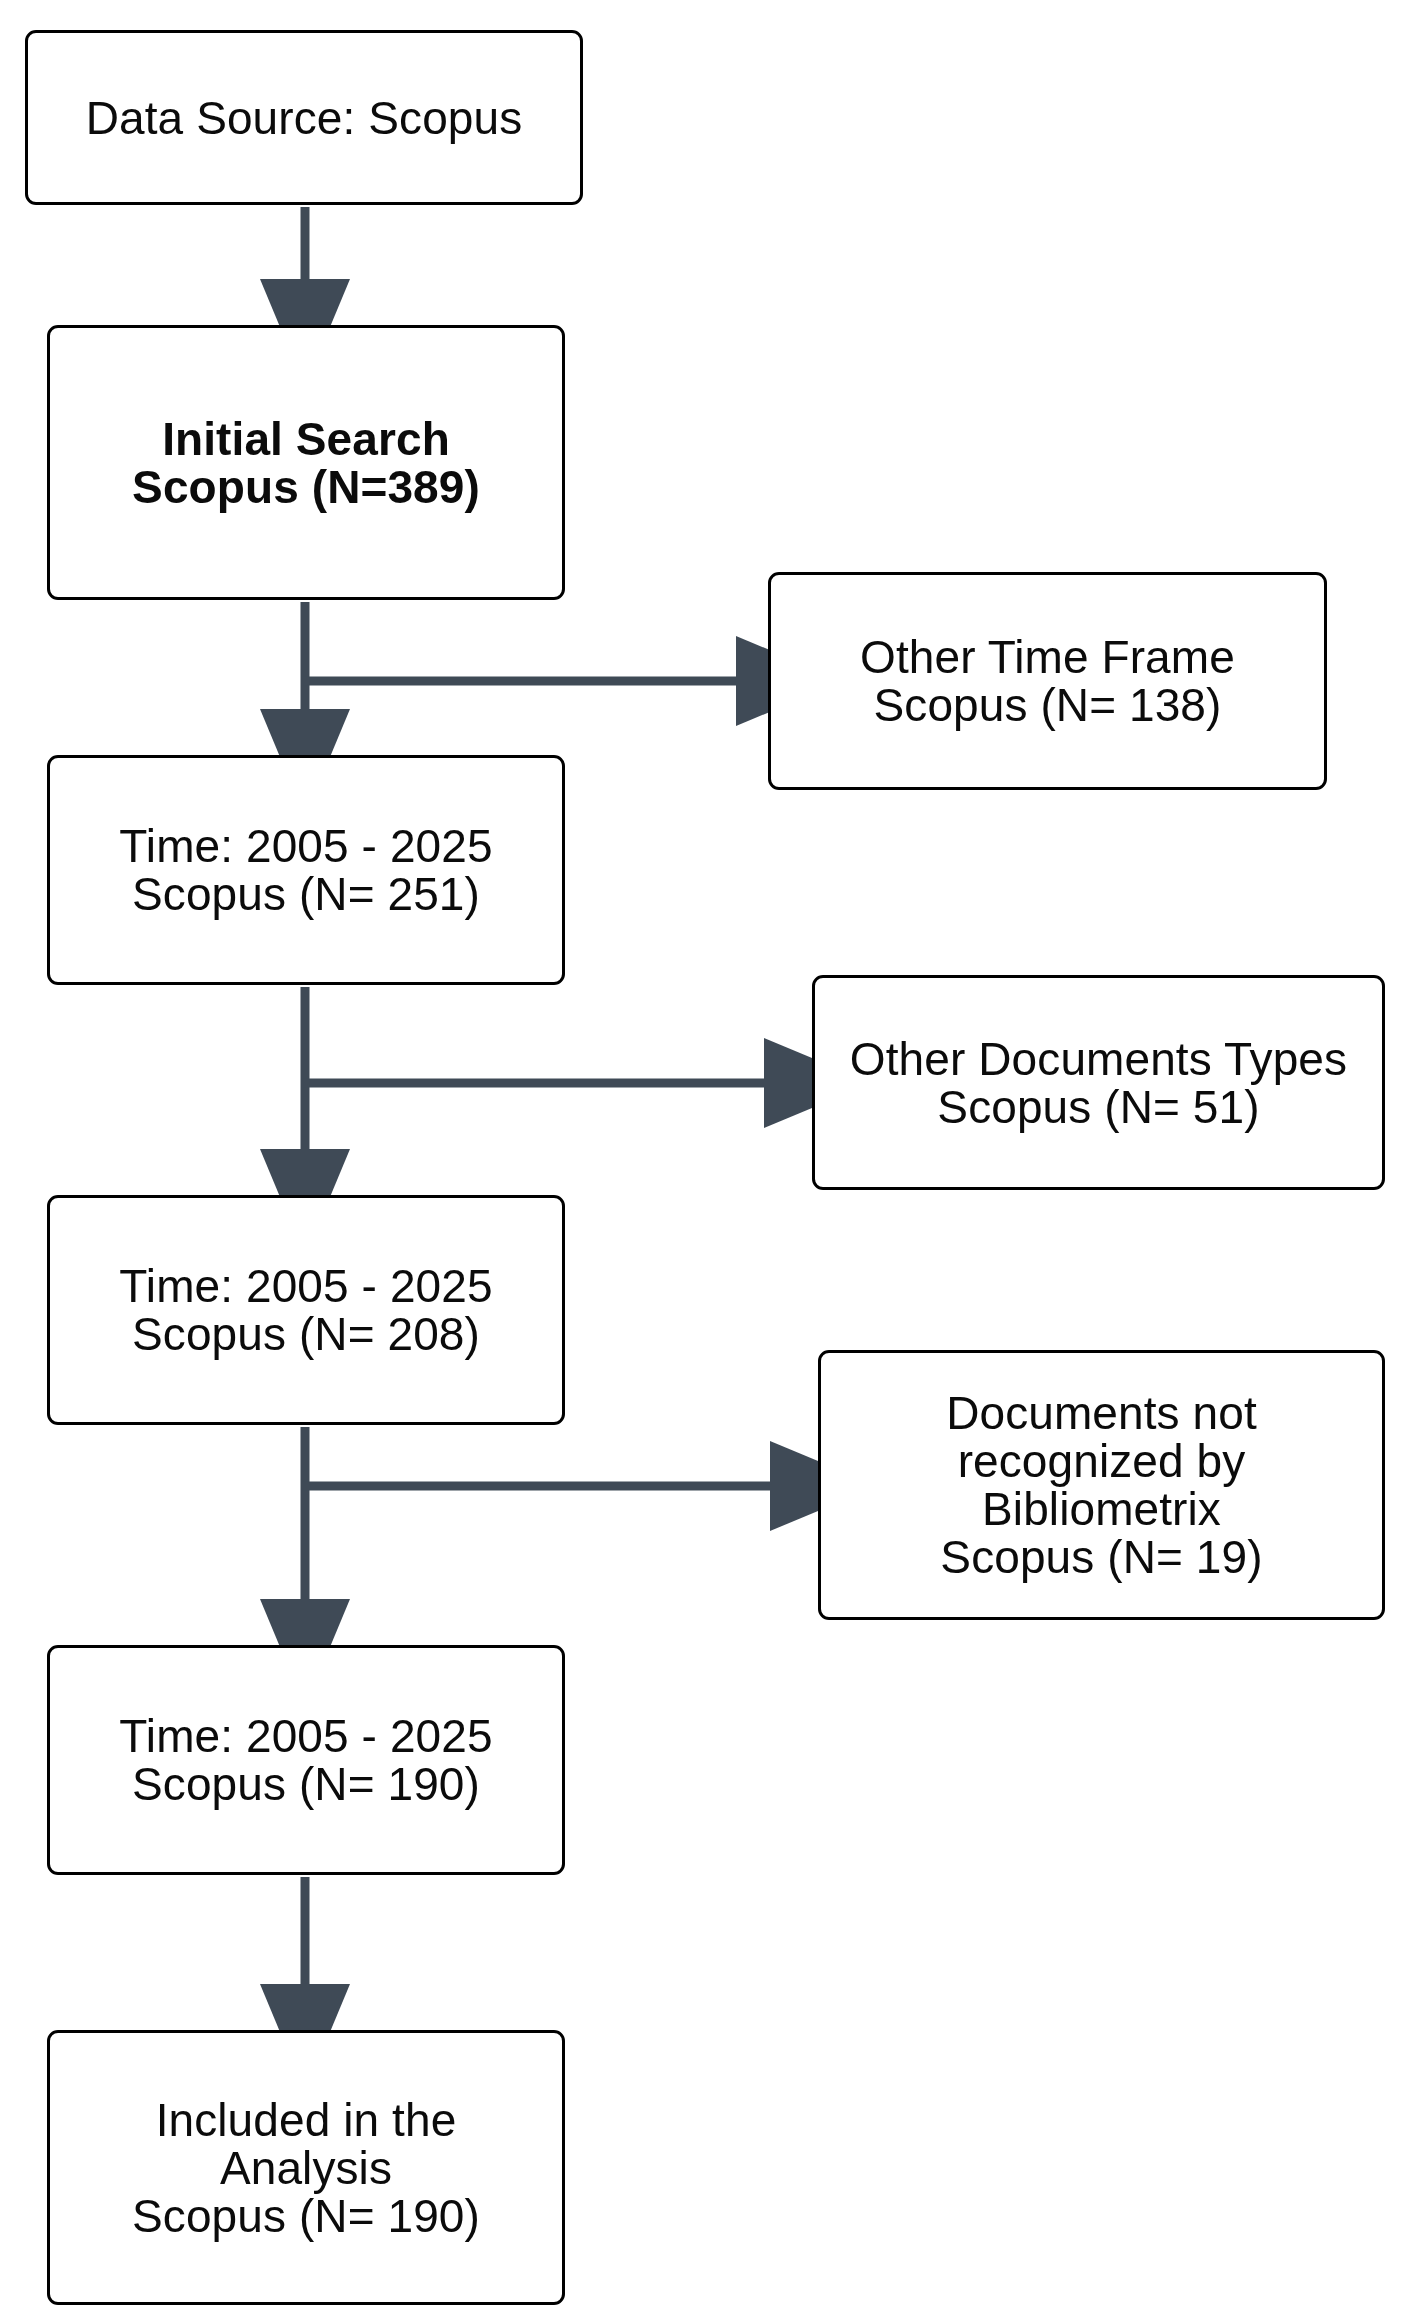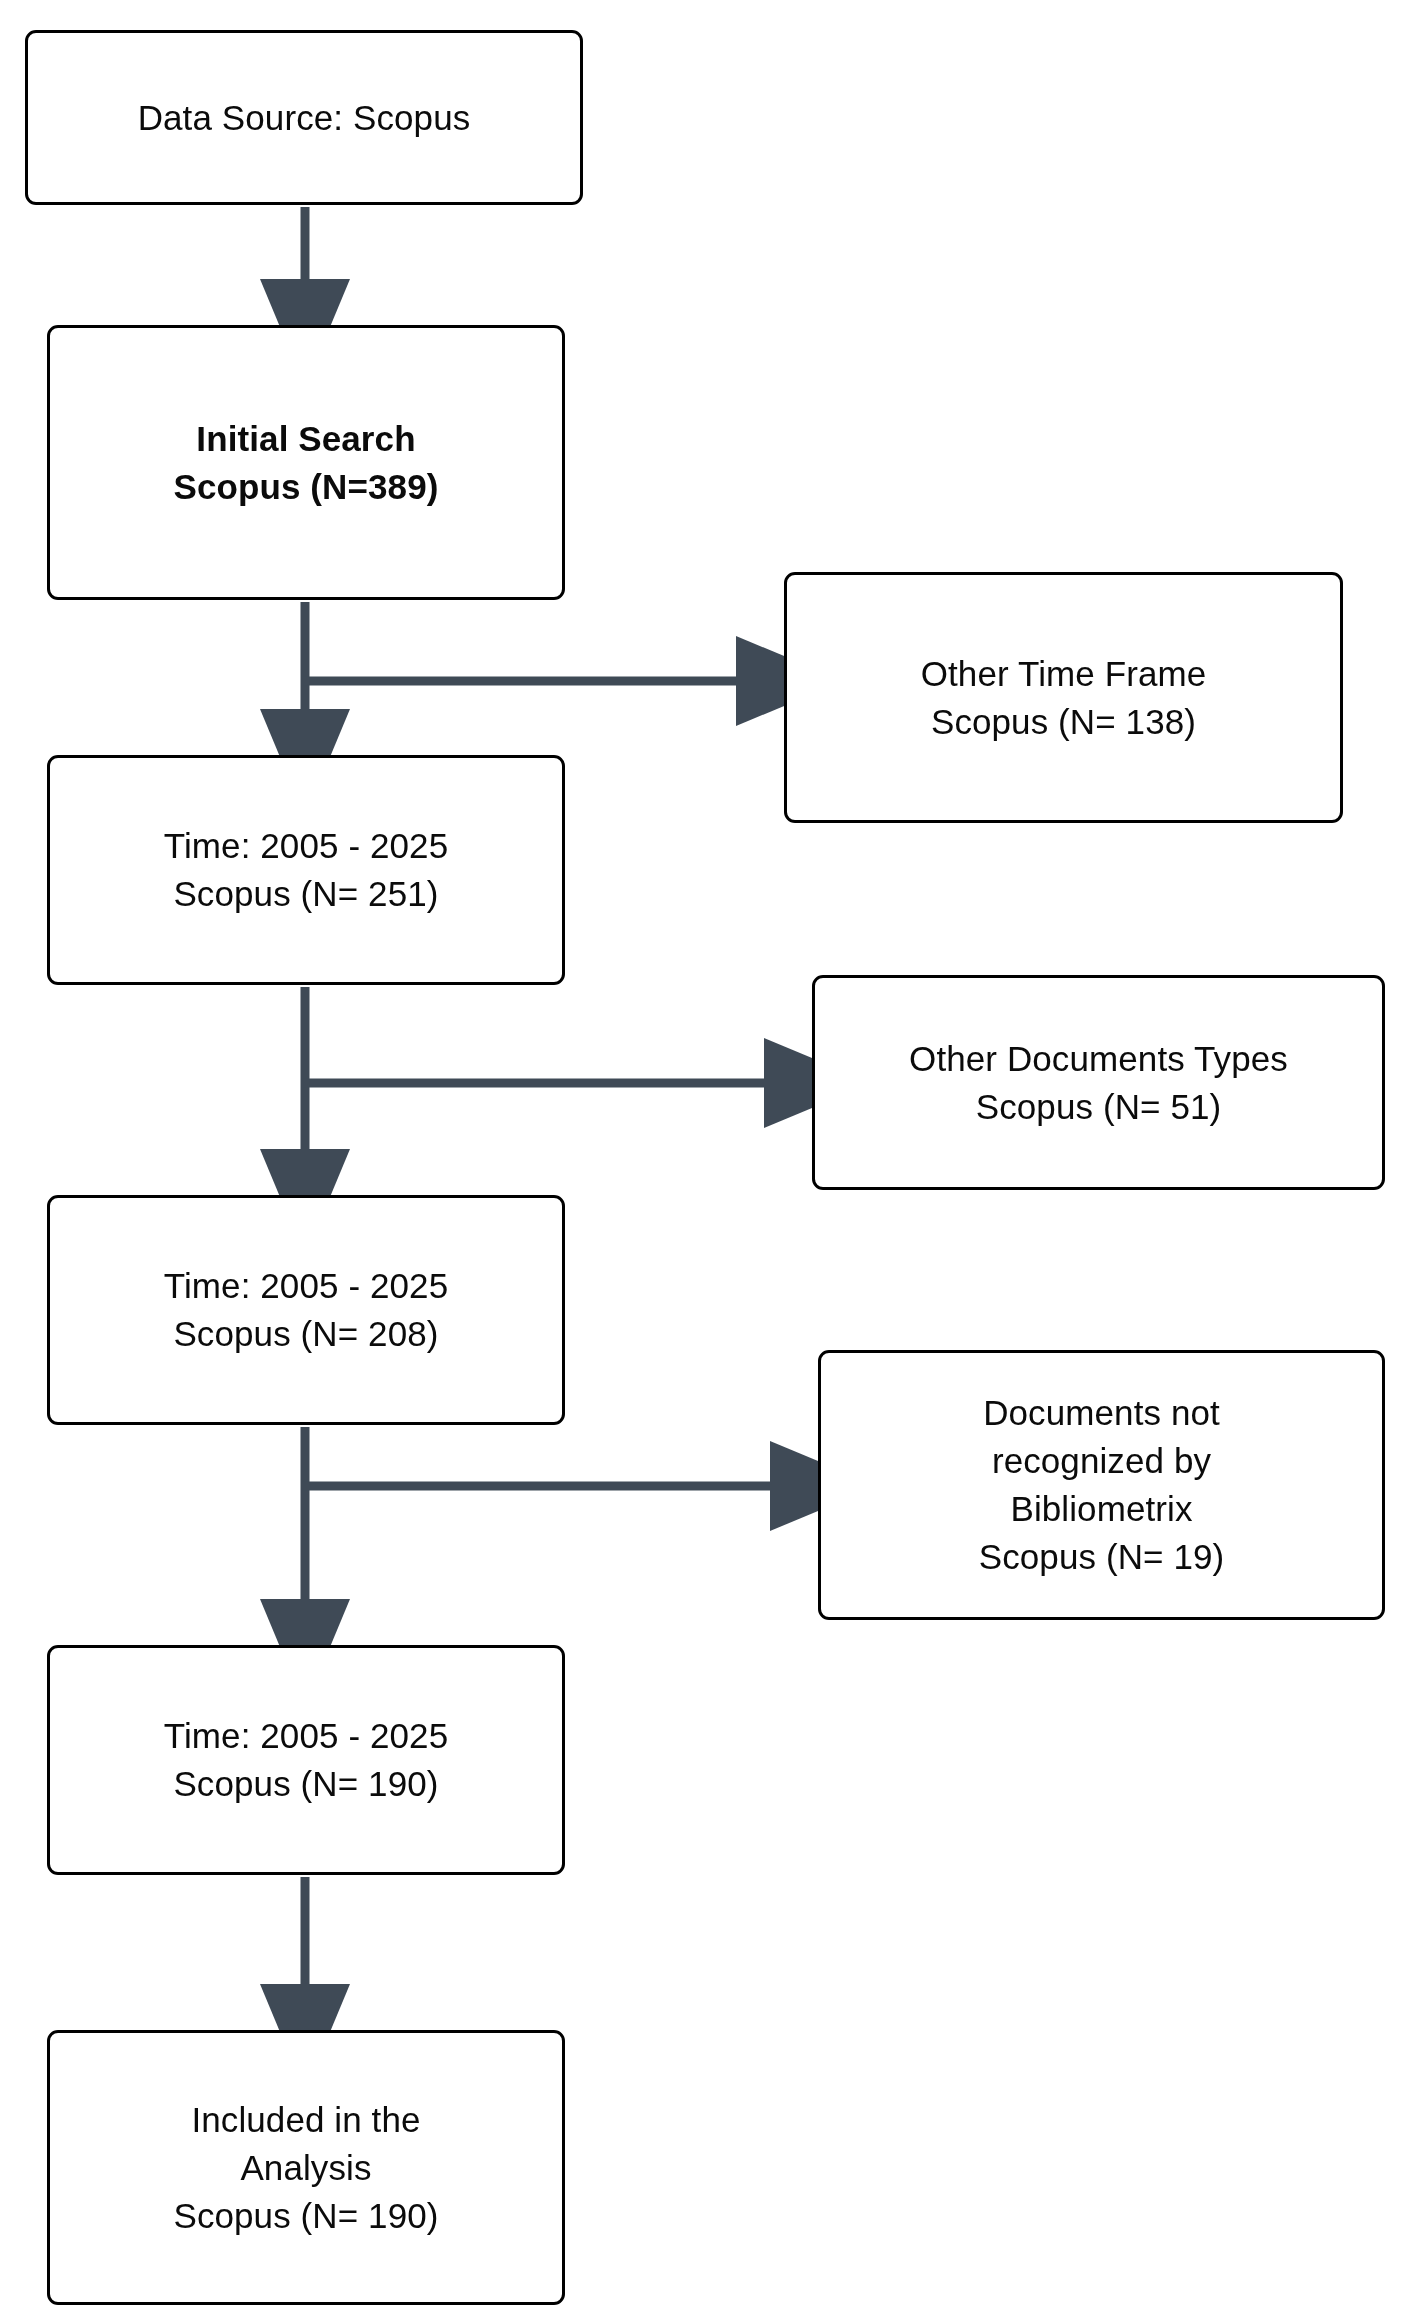--- a/index.html
+++ b/index.html
@@ -31,21 +31,21 @@
     background: #ffffff;
     border: 3px solid #000000;
     border-radius: 11px;
     display: flex;
     align-items: center;
     justify-content: center;
     text-align: center;
   }
   .node-label {
     font-family: "Liberation Sans", sans-serif;
-    font-size: 35px;
+    font-size: 46px;
     line-height: 48px;
     color: #0b0b0b;
     letter-spacing: 0.1px;
     white-space: pre-line;
     padding: 0 10px;
   }
 </style>
 </head>
 <body>
 
@@ -117,21 +117,21 @@
     <span class="node-label">Time: 2005 - 2025
 Scopus (N= 190)</span>
   </div>
 
   <div class="node" style="left:47px; top:2030px; width:518px; height:275px;align-items:center;">
     <span class="node-label">Included in the
 Analysis
 Scopus (N= 190)</span>
   </div>
 
-  <div class="node" style="left:784px; top:572px; width:559px; height:251px;">
+  <div class="node" style="left:768px; top:572px; width:559px; height:218px;">
     <span class="node-label">Other Time Frame
 Scopus (N= 138)</span>
   </div>
 
   <div class="node" style="left:812px; top:975px; width:573px; height:215px;">
     <span class="node-label">Other Documents Types
 Scopus (N= 51)</span>
   </div>
 
   <div class="node" style="left:818px; top:1350px; width:567px; height:270px;">

